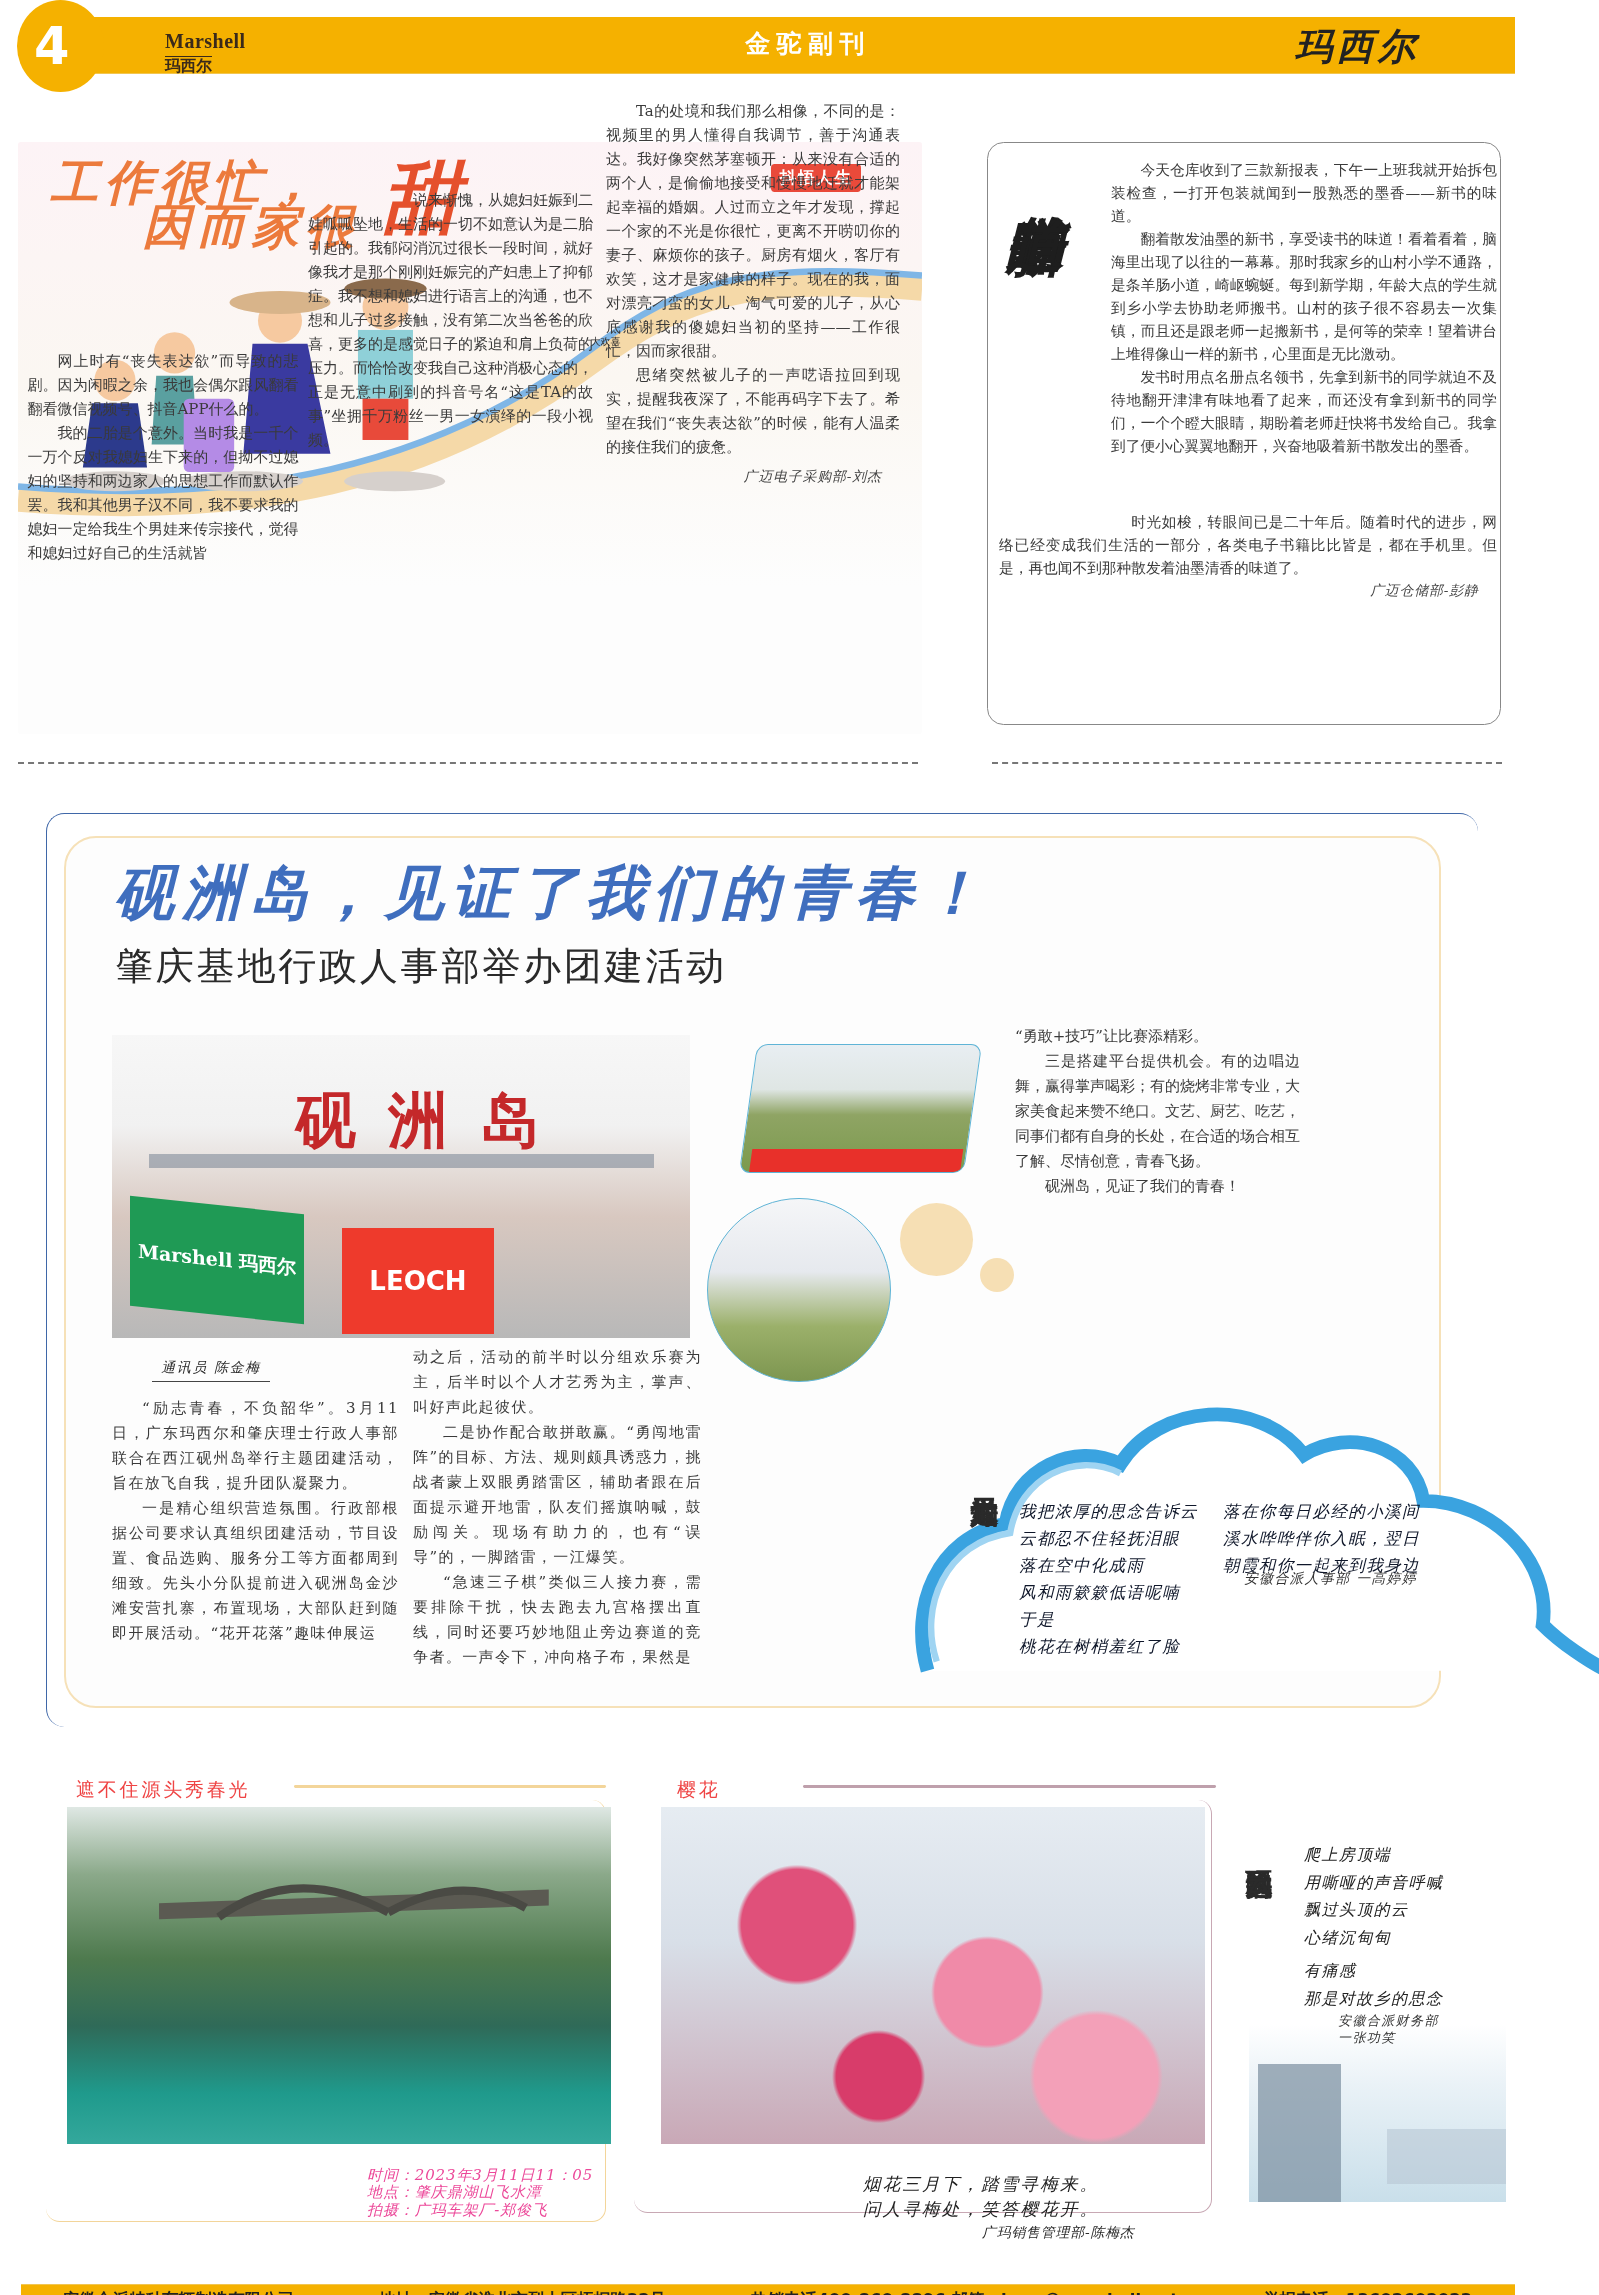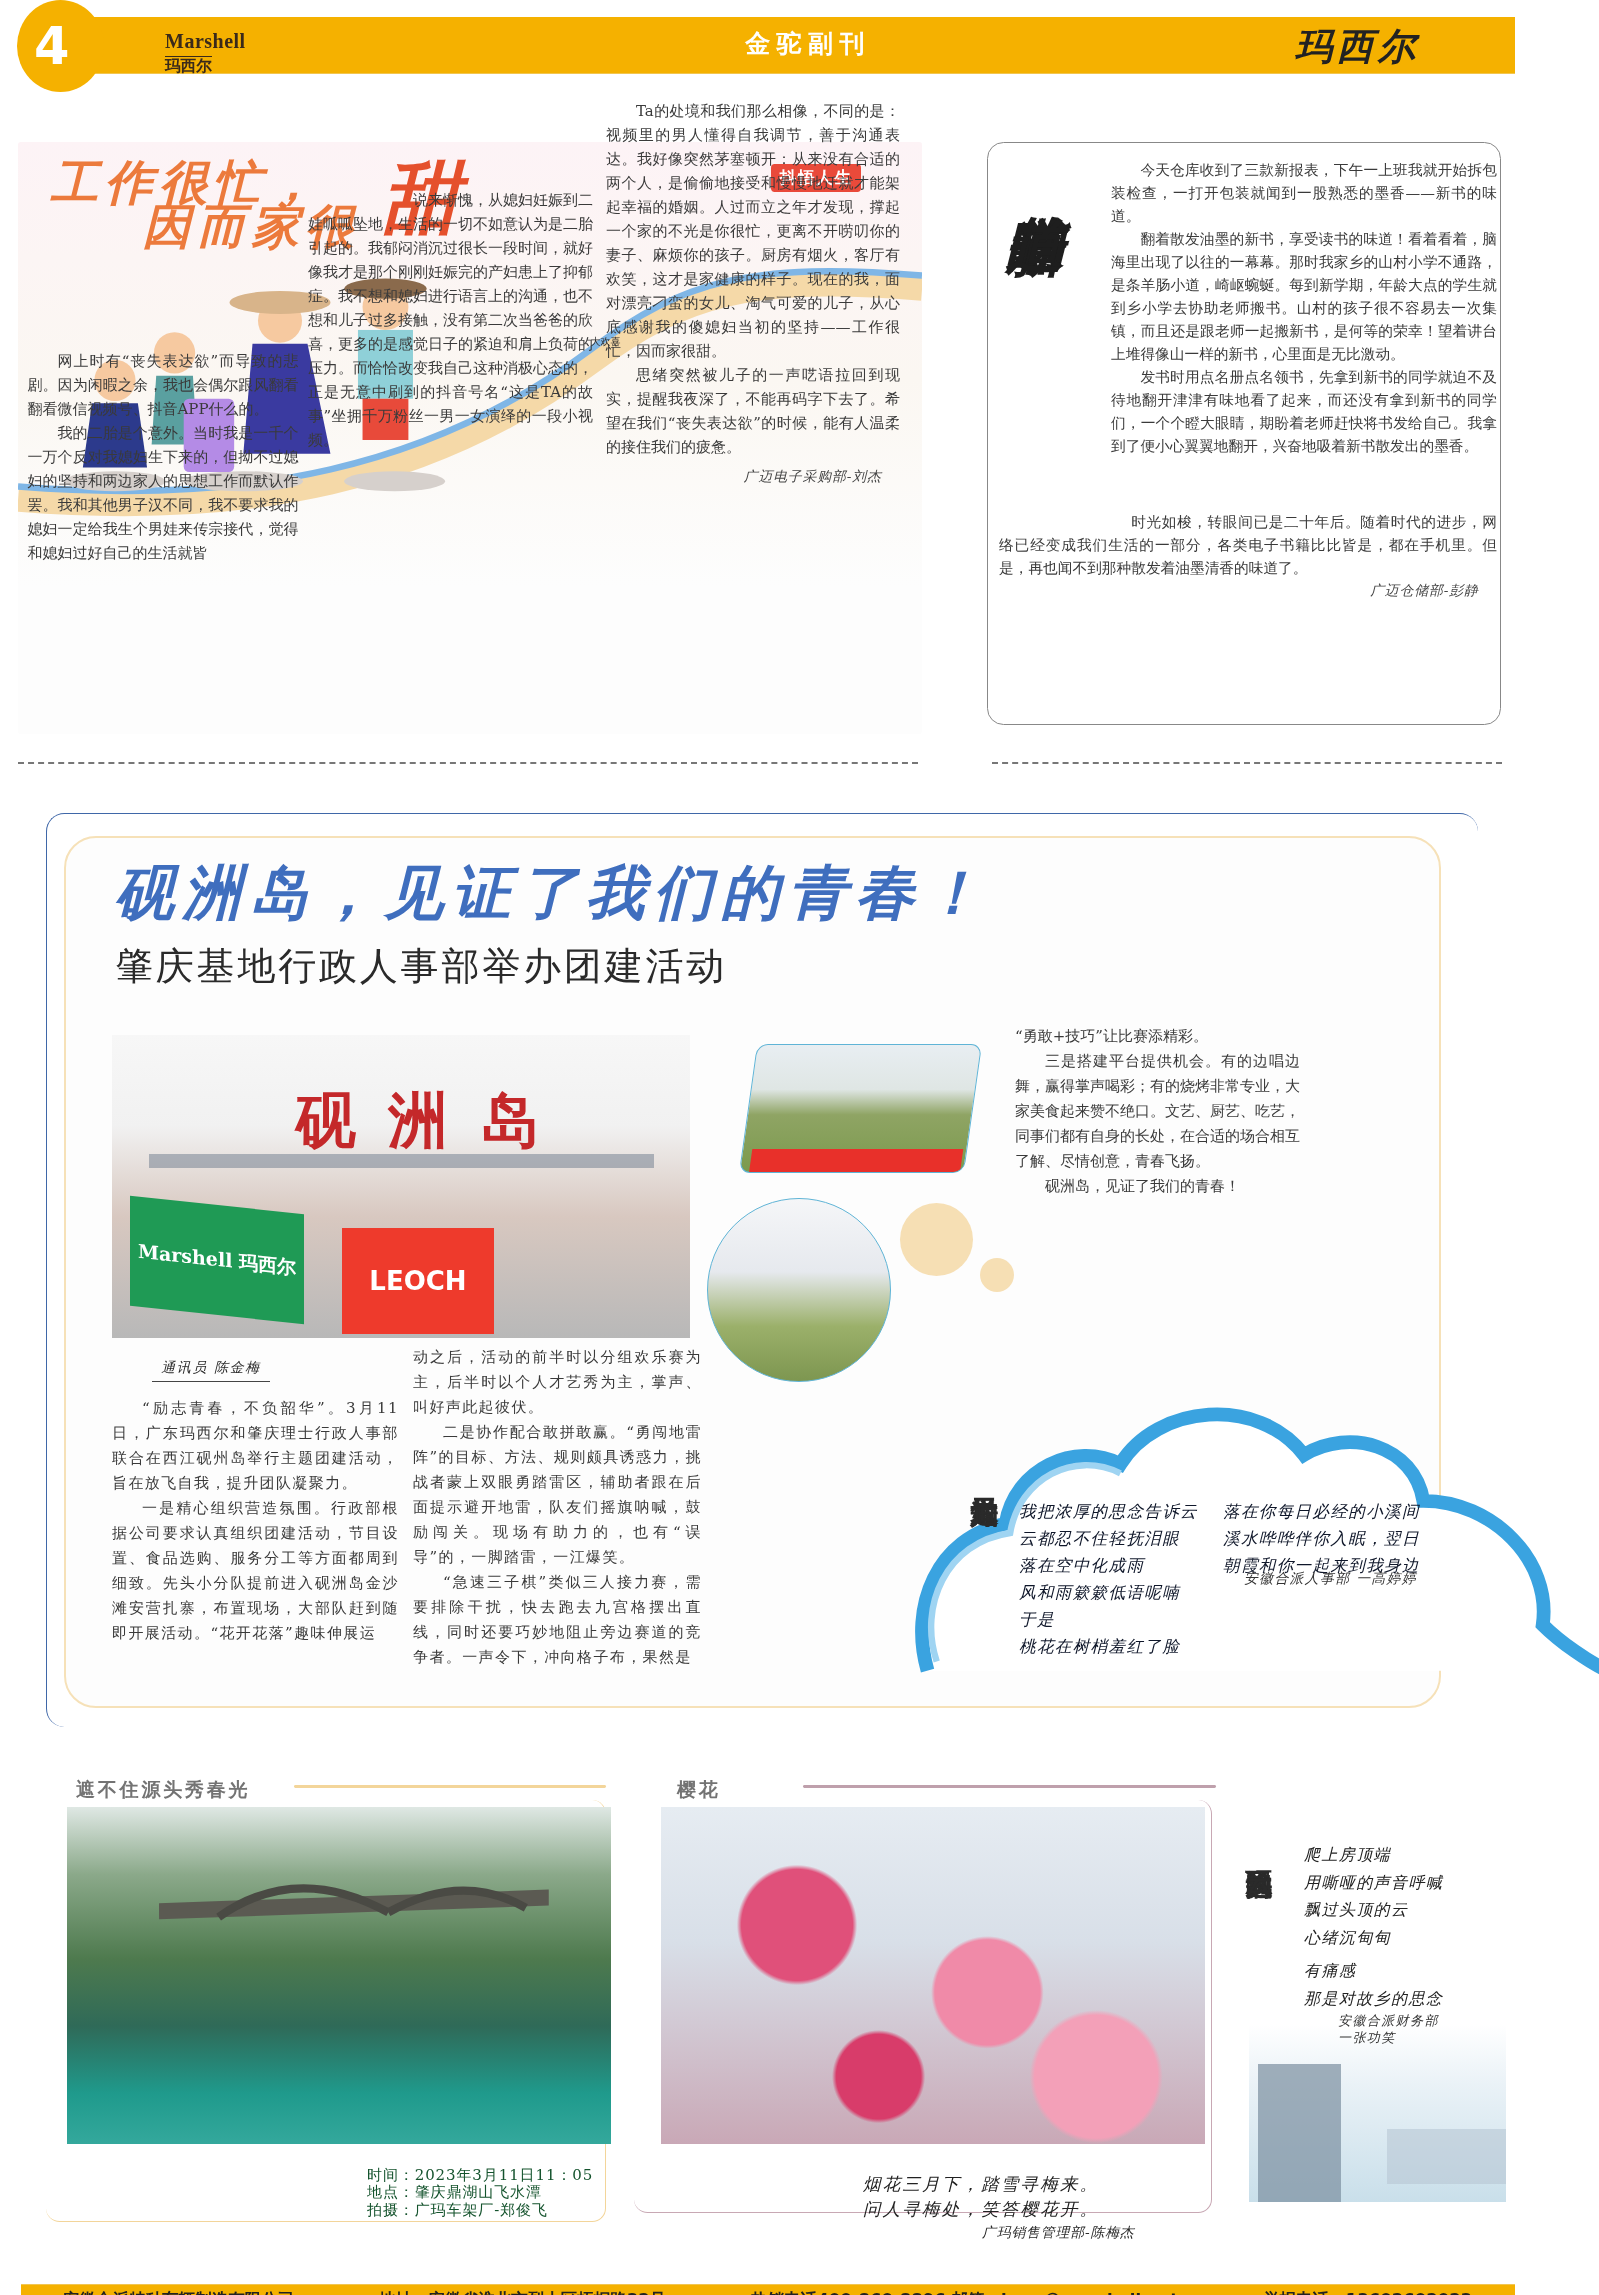--- a/index.html
+++ b/index.html
@@ -53,25 +53,25 @@
 .cloud{left:900px;top:1386px;width:707px;height:349px}
 .cloud-vtitle{left:971px;top:1476px;width:32px;font-family:"DejaVu Sans",sans-serif;font-weight:bold;font-size:28.5px;line-height:37px;color:#2a2a2a;writing-mode:vertical-rl;text-align:center}
 .poem{font-family:"DejaVu Serif",serif;font-style:italic;font-size:16.5px;line-height:27px;color:#0f172a;letter-spacing:1.4px}
 .cloud-p1{left:1019px;top:1498px;width:193px}
 .cloud-p2{left:1223px;top:1498px;width:202px}
 .cloud-author{left:1244px;top:1570px;font-family:"DejaVu Serif",serif;font-style:italic;font-size:13.8px;letter-spacing:1.4px;color:#333}
 
 .card{border-radius:13.8px}
 .card1{left:46px;top:1800px;width:560px;height:422px;border:1.8px solid #f3d59a;border-top:none;border-left:none}
 .card2{left:634px;top:1800px;width:578px;height:413px;border:1.8px solid #c8a8b4;border-top:none;border-left:none}
-.card-title{font-family:"DejaVu Sans",sans-serif;font-weight:bold;font-size:19px;color:#737373;letter-spacing:2.8px}
+.card-title{font-family:"DejaVu Sans",sans-serif;font-weight:normal;font-size:19px;color:#ef4444;letter-spacing:2.8px}
 .card-topline{height:2.8px;border-radius:1.4px}
 .photo-river{left:67px;top:1807px;width:544px;height:337px;background:linear-gradient(180deg,#dfe8e4 0%,#8ba98a 20%,#4e7a4e 45%,#2f6a58 65%,#1f9a8c 85%,#34a89c 100%);overflow:hidden}
 .photo-sakura{left:661px;top:1807px;width:544px;height:337px;background:radial-gradient(circle at 25% 35%,#e0507a 0 12%,transparent 13%),radial-gradient(circle at 60% 55%,#f08aa8 0 14%,transparent 15%),radial-gradient(circle at 80% 80%,#f3a0b8 0 12%,transparent 13%),radial-gradient(circle at 40% 80%,#d83c6a 0 10%,transparent 11%),linear-gradient(180deg,#e6ecf2 0%,#d8dfe8 40%,#c9a8b6 100%);overflow:hidden}
-.river-caption{left:367px;top:2167px;font-family:"DejaVu Serif",serif;font-size:15px;line-height:17.4px;color:#14532d;letter-spacing:0.9px}
+.river-caption{left:367px;top:2167px;font-family:"DejaVu Serif",serif;font-style:italic;font-size:15px;line-height:17.4px;color:#ec4899;letter-spacing:0.9px}
 .sakura-poem{left:863px;top:2172px;font-family:"DejaVu Serif",serif;font-style:italic;font-size:17.4px;line-height:25px;color:#222;letter-spacing:2.3px}
 .sakura-author{left:982px;top:2224px;font-family:"DejaVu Serif",serif;font-style:italic;font-size:13.8px;letter-spacing:0.9px}
 .cloud-card{left:1249px;top:1807px;width:257px;height:395px;background:linear-gradient(180deg,#ffffff 0%,#ffffff 55%,#eaf2f7 70%,#c9dfea 100%);overflow:hidden}
 .cloud-card-vtitle{left:1244px;top:1850px;width:32px;font-family:"DejaVu Sans",sans-serif;font-weight:bold;font-size:27px;line-height:34px;color:#2a2a2a;writing-mode:vertical-rl;text-align:center}
 .cc-poem{left:1304px;top:1841px;font-family:"DejaVu Serif",serif;font-style:italic;font-size:16px;line-height:27.5px;color:#222;letter-spacing:1.4px}
 .cc-author{left:1338px;top:2013px;font-family:"DejaVu Serif",serif;font-style:italic;font-size:13px;line-height:16.5px;color:#333;letter-spacing:1.4px}
 
 .ftr{left:20.7px;top:2284px;width:1494px;height:32px;background:#f5b100;border-top:1.8px solid #f2c650;border-bottom:1.8px solid #f2c650;display:flex;align-items:center;justify-content:space-around;font-family:"DejaVu Sans",sans-serif;font-weight:bold;font-size:16.5px;color:#222}
 </style>
 </head>

